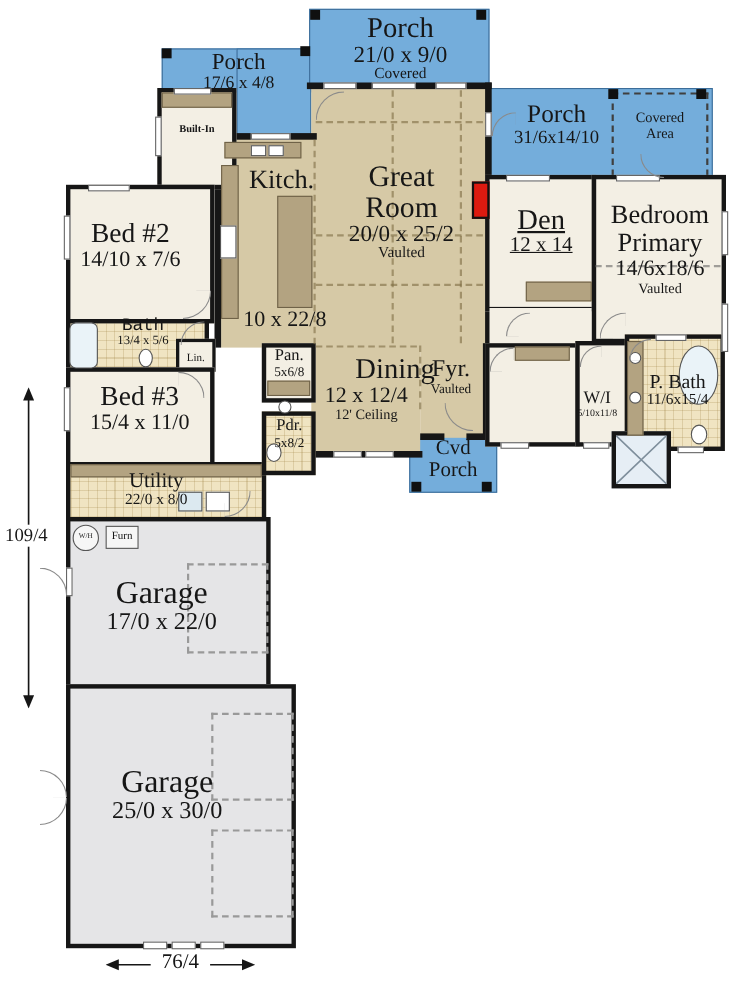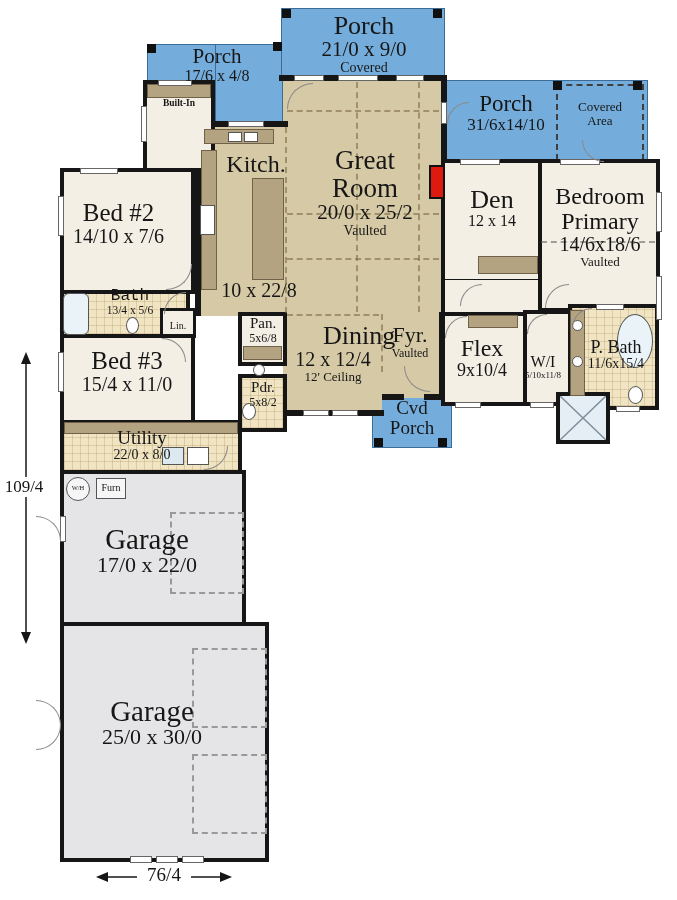--- a/index.html
+++ b/index.html
@@ -84,21 +84,21 @@
   <div class="abs cream room" style="left:441px;top:312px;width:86px;height:94px;"></div>
   <div class="abs cream room" style="left:523px;top:310px;width:49px;height:96px;"></div>
   <div class="abs tile room" style="left:568px;top:304px;width:91px;height:106px;"></div>
   <div class="abs room" style="left:556px;top:392px;width:54px;height:52px;background:#E6EEF5;">
     <svg width="46" height="44" style="position:absolute;left:0;top:0;">
         <path d="M0 0 L46 44 M46 0 L0 44" stroke="#7f8f9c" stroke-width="1.5" fill="none"></path>
       </svg>
   </div>
 
   <div class="abs cab" style="left:147px;top:84px;width:64px;height:14px;">
-     <div class="lbl" style="font-size:9.5px;font-weight:bold;padding-top:14px;">Built-In</div>
+     <div class="lbl" style="font-size:9.5px;font-weight:bold;padding-top:1px;margin-top:28px;">Built-In</div>
   </div>
   <div class="abs cab" style="left:204px;top:129px;width:70px;height:15px;"></div>
   <div class="abs fix" style="left:228px;top:132px;width:14px;height:10px;"></div>
   <div class="abs fix" style="left:244px;top:132px;width:14px;height:10px;"></div>
   <div class="abs cab" style="left:201px;top:150px;width:16px;height:140px;"></div>
   <div class="abs fix" style="left:200px;top:205px;width:15px;height:30px;"></div>
   <div class="abs cab" style="left:252px;top:178px;width:32px;height:102px;"></div>
   <div class="abs fix" style="left:63px;top:293px;width:26px;height:42px;border-radius:6px;background:#eaf3f8;"></div>
   <div class="abs fix circle" style="left:126px;top:317px;width:13px;height:17px;"></div>
   <div class="abs cab" style="left:243px;top:346px;width:39px;height:14px;"></div>
@@ -239,33 +239,29 @@
     <span style="font-size:12px;">5x8/2</span>
   </div>
   <div class="abs lbl" style="left:384px;top:324px;width:52px;">
     <span style="font-size:22px;">Fyr.</span>
     <span style="font-size:12px;">Vaulted</span>
   </div>
   <div class="abs lbl" style="left:380px;top:398px;width:64px;">
     <span style="font-size:19px;">Cvd</span>
     <span style="font-size:19px;">Porch</span>
   </div>
-  <div class="abs lbl" style="left:451px;top:186px;width:82px;">
+  <div class="abs lbl" style="left:451px;top:186px;width:82px;text-decoration:underline;">
     <span style="font-size:26px;">Den</span>
-    <span style="font-size:16px;">12 x 14</span>
+    <span style="font-size:19px;">12 x 14</span>
   </div>
   <div class="abs lbl" style="left:542px;top:184px;width:116px;">
     <span style="font-size:24px;">Bedroom</span>
     <span style="font-size:24px;">Primary</span>
     <span style="font-size:20px;">14/6x18/6</span>
     <span style="font-size:13px;">Vaulted</span>
-  </div>
-  <div class="abs lbl" style="left:445px;top:336px;width:74px;">
-    <span style="font-size:24px;">Flex</span>
-    <span style="font-size:18px;">9x10/4</span>
   </div>
   <div class="abs lbl" style="left:517px;top:338px;width:52px;">
     <span style="font-size:16px;margin-top:16px;">W/I</span>
     <span style="font-size:9px;">5/10x11/8</span>
   </div>
   <div class="abs lbl" style="left:578px;top:338px;width:76px;">
     <span style="font-size:18px;">P. Bath</span>
     <span style="font-size:14px;">11/6x15/4</span>
   </div>
   <div class="abs lbl" style="left:82px;top:524px;width:130px;">

